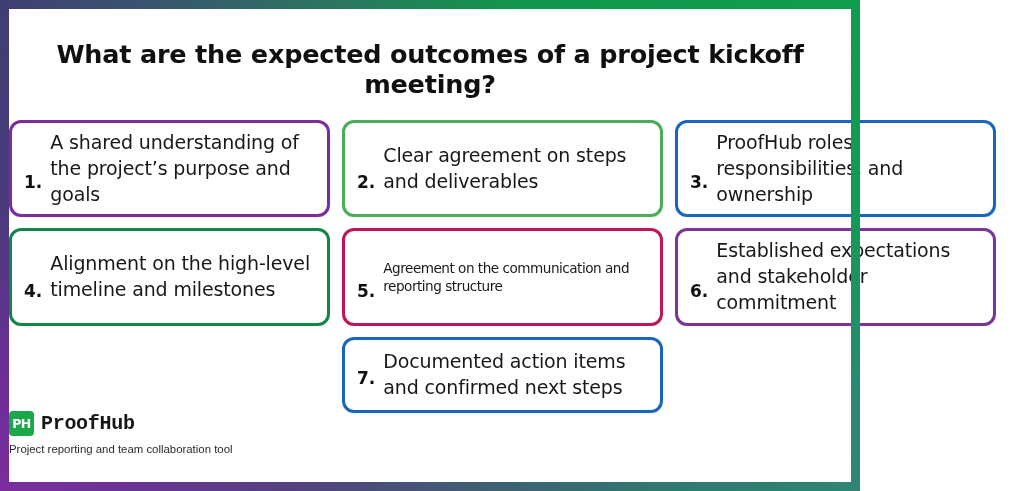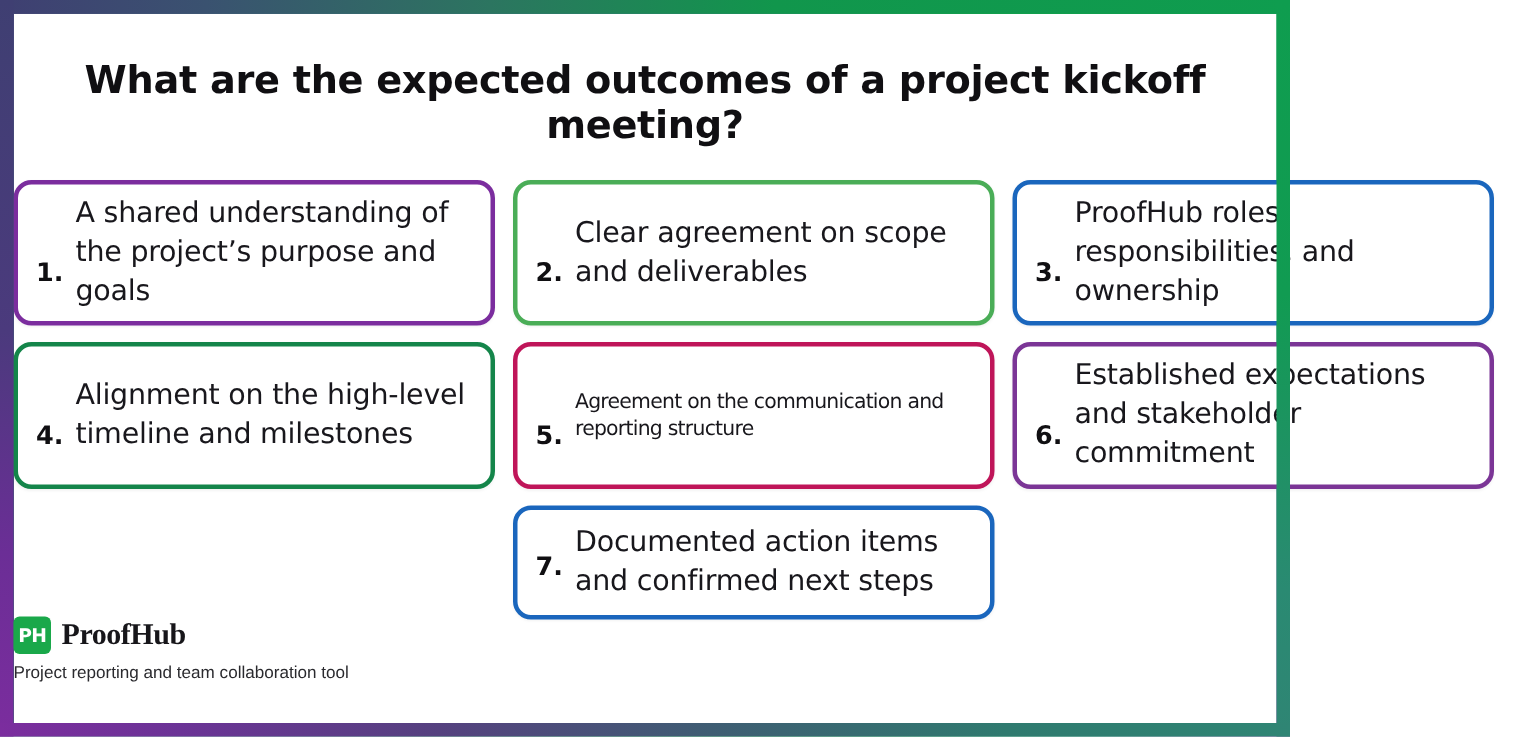--- a/index.html
+++ b/index.html
@@ -116,21 +116,21 @@
     align-items:center;
     justify-content:center;
     letter-spacing:-0.5px;
     font-family:"DejaVu Sans", sans-serif;
   }
   #brand-name{
     font-size:20px;
     font-weight:bold;
     color:#17161a;
     letter-spacing:-0.3px;
-    font-family:Liberation Serif, serif;
+    font-family:Liberation Mono, monospace;
   }
   #tagline{
     margin-top:7px;
     font-size:11.4px;
     color:#2a2a2e;
     font-family:"Liberation Sans", sans-serif;
   }
 </style>
 </head>
 <body>
@@ -146,21 +146,21 @@
 
   <div id="cards-grid">
 
     <div class="card" style="border-color: rgb(123, 45, 158);">
       <span class="num">1.</span>
       <span class="txt">A shared understanding of the project’s purpose and goals</span>
     </div>
 
     <div class="card" style="border-color: rgb(74, 173, 87);">
       <span class="num">2.</span>
-      <span class="txt">Clear agreement on scope and deliverables</span>
+      <span class="txt">Clear agreement on steps and deliverables</span>
     </div>
 
     <div class="card" style="border-color: rgb(26, 102, 189);">
       <span class="num">3.</span>
       <span class="txt">ProofHub roles, responsibilities, and ownership</span>
     </div>
 
     <div class="card" style="border-color: rgb(20, 133, 74);">
       <span class="num">4.</span>
       <span class="txt">Alignment on the high-level timeline and milestones</span>

